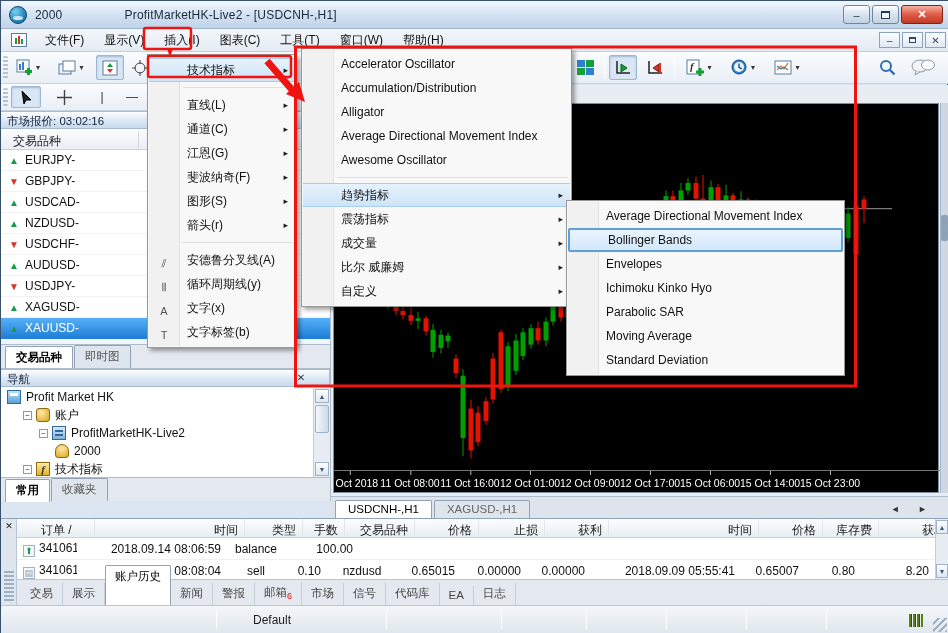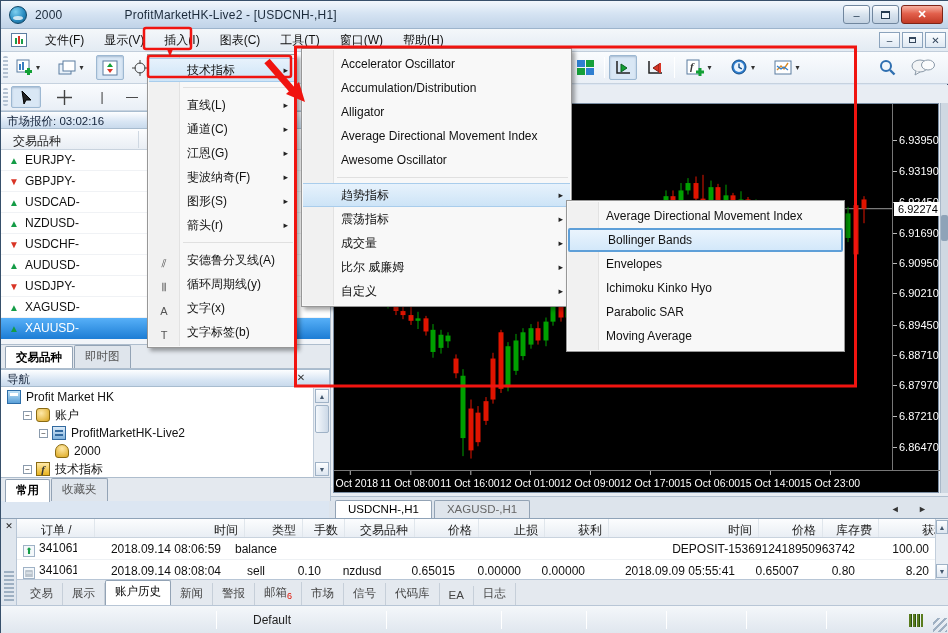--- a/index.html
+++ b/index.html
@@ -88,21 +88,21 @@
   .trow-table{position:absolute;left:16px;top:0;width:918px;overflow:hidden}
   .hrow{display:flex;height:19px;background:linear-gradient(#fcfdfe,#e9eef4);border-bottom:1px solid #c9d3de;color:#222}
   .hcell{padding:3px 6px 0;border-right:1px solid #e0e6ec;white-space:nowrap}
   .drow{display:flex;height:22px;border-bottom:1px solid #eef1f4;color:#111;align-items:center}
   .dcell{padding:0 6px;white-space:nowrap;overflow:hidden}
   .num{text-align:right}
   .order-ico{display:inline-block;width:12px;height:12px;border:1px solid #9fb2c6;background:#f4f8fb;color:#149c46;font-size:9px;line-height:11px;text-align:center;margin-right:4px;vertical-align:-2px}
   #term-scroll{position:absolute;right:0;top:0;width:14px;height:60px;background:#e8edf3;border-left:1px solid #c2cedb}
   #term-tabs{position:absolute;left:16px;top:60px;width:932px;height:27px;background:#e4e9ef;border-top:1px solid #b8c6d6;display:flex;align-items:flex-end;padding-left:4px}
   .ttab{padding:3px 9px 5px;color:#444;border-right:1px solid #c6cfd9;font-size:11.5px;position:relative}
-  .ttab.active{background:#fff;border:1px solid #93a3b5;border-bottom:none;border-radius:2px 2px 0 0;color:#000;padding-bottom:7px}
+  .ttab.active{background:#fff;border:1px solid #93a3b5;border-bottom:none;border-radius:2px 2px 0 0;color:#000;padding-bottom:22px}
   .badge{color:#e01000;font-size:9px;vertical-align:-3px}
   
   #statusbar{position:absolute;left:0;top:604px;width:948px;height:29px;background:linear-gradient(#f4f7fa,#dfe6ee);border-top:1px solid #b8c6d6;color:#222}
   .ssep{position:absolute;top:5px;width:1px;height:18px;background:#b9c5d2;border-right:1px solid #fff}
   #sb-grip{position:absolute;right:26px;top:8px;width:14px;height:13px;background:repeating-linear-gradient(90deg,#5a7d1e 0 2px,#2e5012 2px 3px,transparent 3px 4px)}
   #sb-resize{position:absolute;right:2px;bottom:2px;width:14px;height:14px;background:repeating-linear-gradient(135deg,transparent 0 3px,#9fb0c2 3px 5px)}
   
   .popup{position:absolute;background:#f8f8f8;border:1px solid #979797;box-shadow:3px 3px 4px rgba(0,0,0,.35);padding:3px 1px;z-index:50}
   .popup::before{content:"";position:absolute;left:1px;top:1px;bottom:1px;width:30px;background:#f1f1f1;border-right:1px solid #e2e2e2}
   .pitem{position:relative;height:24px;line-height:24px;padding-left:38px;padding-right:22px;color:#111;white-space:nowrap}
@@ -413,34 +413,20 @@
           <rect x="494.5" y="119.22999999999902" width="5" height="12.300000000000466" fill="#E01400"></rect>
           <line x1="504" y1="98.72999999999945" x2="504" y2="135.63000000000085" stroke="#00A000" stroke-width="1"></line>
           <rect x="501.5" y="105.28999999999874" width="5" height="26.240000000000748" fill="#00A000"></rect>
           <line x1="514" y1="102.83000000000084" x2="514" y2="138.08999999999878" stroke="#00A000" stroke-width="1"></line>
           <rect x="511.5" y="109.3900000000001" width="5" height="24.599999999997294" fill="#00A000"></rect>
           <line x1="522" y1="88.89000000000055" x2="522" y2="166.78999999999746" stroke="#E01400" stroke-width="1"></line>
           <rect x="519.5" y="101.18999999999738" width="5" height="49.200000000001864" fill="#E01400"></rect>
           <line x1="530" y1="92.17000000000019" x2="530" y2="119.22999999999902" stroke="#E01400" stroke-width="1"></line>
           <rect x="527.5" y="95.44999999999982" width="5" height="9.265999999998797" fill="#E01400"></rect>
         </svg>
-      <div id="pricescale">
-          <div class="ptick" style="top: 30px;">6.93950</div>
-          <div class="ptick" style="top: 61.16px;">6.93190</div>
-          <div class="ptick" style="top: 91.5px;">6.92450</div>
-          <div class="ptick" style="top: 122.66px;">6.91690</div>
-          <div class="ptick" style="top: 153px;">6.90950</div>
-          <div class="ptick" style="top: 183.34px;">6.90210</div>
-          <div class="ptick" style="top: 214.5px;">6.89450</div>
-          <div class="ptick" style="top: 244.84px;">6.88710</div>
-          <div class="ptick" style="top: 275.18px;">6.87970</div>
-          <div class="ptick" style="top: 306.34px;">6.87210</div>
-          <div class="ptick" style="top: 336.68px;">6.86470</div>
-          <div id="curprice" style="top: 97.716px;">6.92274</div>
-        </div>
       <div id="timescale">
           <div class="ttick" style="left: 16px;">11 Oct 2018</div>
           <div class="ttick" style="left: 76px;">11 Oct 08:00</div>
           <div class="ttick" style="left: 136px;">11 Oct 16:00</div>
           <div class="ttick" style="left: 196px;">12 Oct 01:00</div>
           <div class="ttick" style="left: 256px;">12 Oct 09:00</div>
           <div class="ttick" style="left: 316px;">12 Oct 17:00</div>
           <div class="ttick" style="left: 376px;">15 Oct 06:00</div>
           <div class="ttick" style="left: 436px;">15 Oct 14:00</div>
           <div class="ttick" style="left: 496px;">15 Oct 23:00</div>
@@ -558,21 +544,20 @@
           <div class="hcell num" style="width: 64px; flex: 0 0 auto;">获利</div>
           <div class="hcell num" style="width: 150px; flex: 0 0 auto;">时间</div>
           <div class="hcell num" style="width: 64px; flex: 0 0 auto;">价格</div>
           <div class="hcell num" style="width: 56px; flex: 0 0 auto;">库存费</div>
           <div class="hcell num" style="width: 74px; flex: 0 0 auto;">获利</div>
         </div>
         <div class="drow">
           <div class="dcell " style="width: 60px; flex: 0 0 auto;"><span class="order-ico">⬆</span>3410614</div>
           <div class="dcell num" style="width: 150px; flex: 0 0 auto;">2018.09.14 08:06:59</div>
           <div class="dcell " style="width: 58px; flex: 0 0 auto; text-align: center;">balance</div>
-          <div class="dcell num" style="width: 576px; flex: 0 0 auto;">DEPOSIT-1536912418950963742</div>
           <div class="dcell num" style="width: 74px; flex: 0 0 auto;">100.00</div>
         </div>
         <div class="drow">
           <div class="dcell " style="width: 60px; flex: 0 0 auto;"><span class="order-ico" style="color: rgb(138, 153, 168);">▤</span>3410615</div>
           <div class="dcell num" style="width: 150px; flex: 0 0 auto;">2018.09.14 08:08:04</div>
           <div class="dcell num" style="width: 58px; flex: 0 0 auto; text-align: center;">sell</div>
           <div class="dcell num" style="width: 42px; flex: 0 0 auto;">0.10</div>
           <div class="dcell num" style="width: 70px; flex: 0 0 auto; text-align: center;">nzdusd</div>
           <div class="dcell num" style="width: 64px; flex: 0 0 auto;">0.65015</div>
           <div class="dcell num" style="width: 66px; flex: 0 0 auto;">0.00000</div>
@@ -643,20 +628,21 @@
       <div class="pitem"><span>比尔 威廉姆</span><span class="marrow">▸</span></div>
       <div class="pitem"><span>自定义</span><span class="marrow">▸</span></div>
     </div>
   <div class="popup" id="menu3" style="left:565px;top:199px;width:279px;z-index:52">
       <div class="pitem"><span>Average Directional Movement Index</span></div>
       <div class="pitem boxsel"><span>Bollinger Bands</span></div>
       <div class="pitem"><span>Envelopes</span></div>
       <div class="pitem"><span>Ichimoku Kinko Hyo</span></div>
       <div class="pitem"><span>Parabolic SAR</span></div>
       <div class="pitem"><span>Moving Average</span></div>
+      <div class="pitem"><span>Standard Deviation</span></div>
     </div>
 
   <svg id="annot" width="948" height="633">
     <rect x="143" y="27" width="47" height="21" rx="2" fill="none" stroke="#f01410" stroke-width="2.5"></rect>
     <polygon points="166,48 172,48 169,56" fill="#f01410"></polygon>
     <rect x="147" y="55" width="143" height="21" rx="2" fill="none" stroke="#f01410" stroke-width="2.5"></rect>
     <line x1="266" y1="60" x2="293" y2="91" stroke="#f01410" stroke-width="7"></line>
     <polygon points="304,101 298,81 285,93" fill="#f01410"></polygon>
     <rect x="294.5" y="46" width="560" height="339" fill="none" stroke="#f01410" stroke-width="3"></rect>
   </svg>

